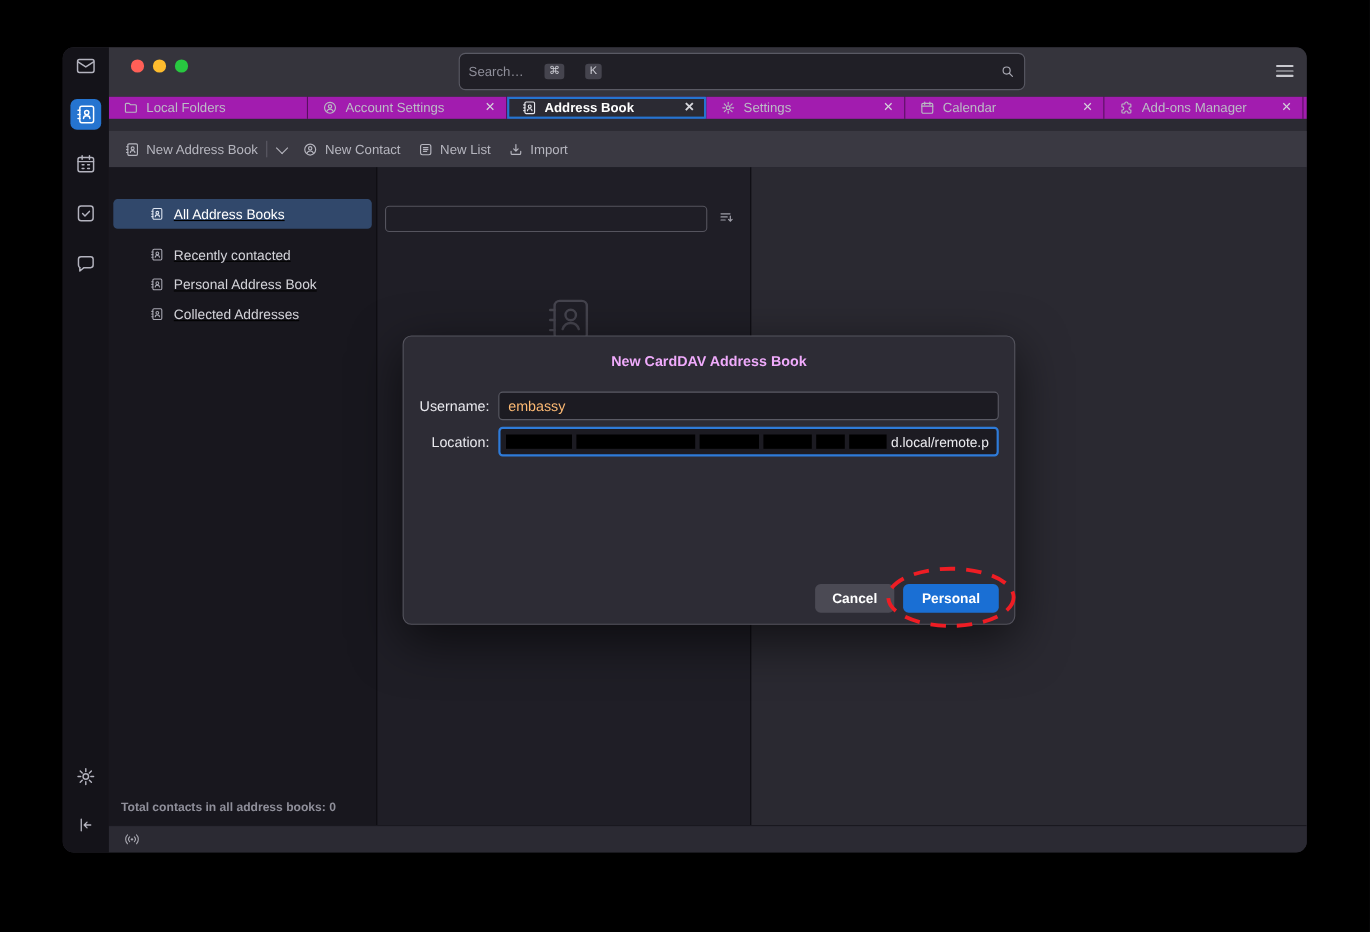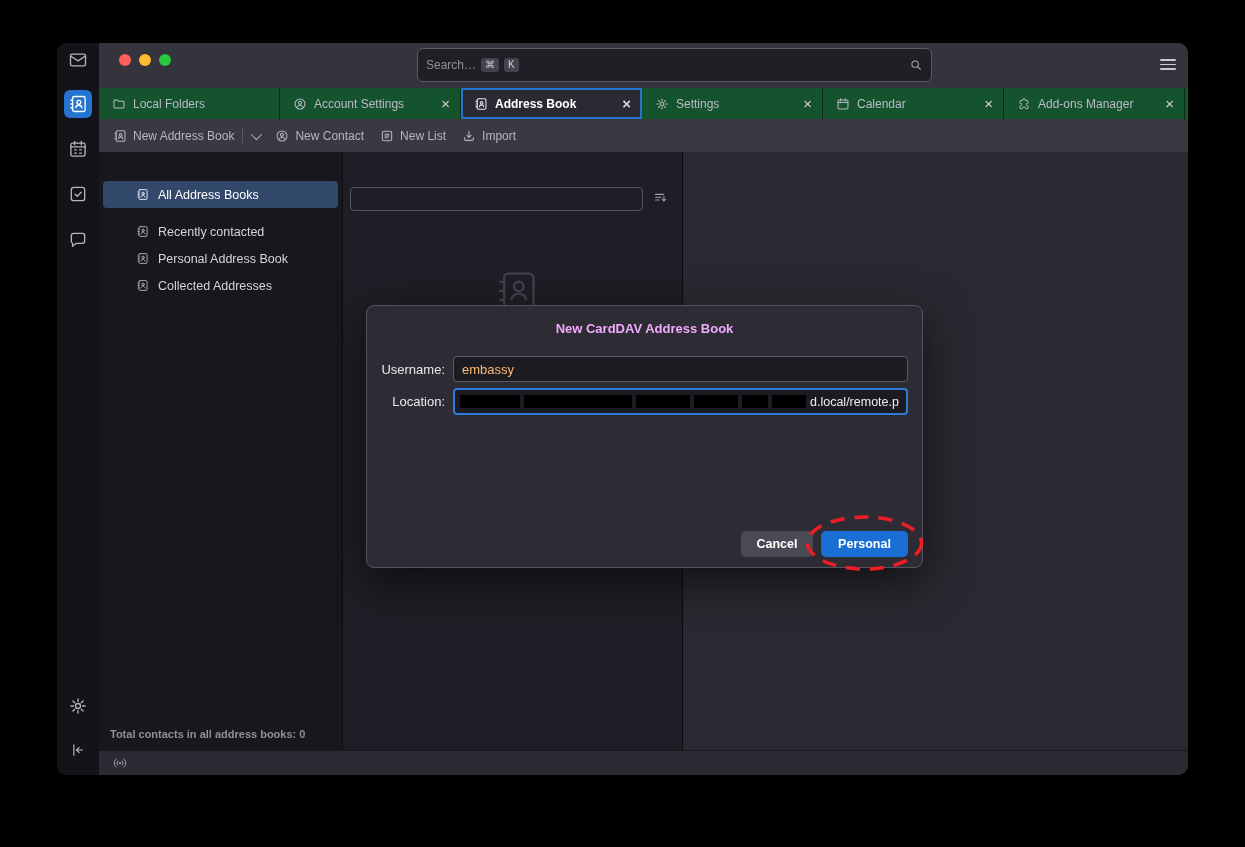--- a/index.html
+++ b/index.html
@@ -15,32 +15,32 @@
   .rail { position:absolute; left:0; top:0; width:42px; height:100%; background:#141319; z-index:6; }
   .rail-btn { position:absolute; left:7px; width:28px; height:28px; border-radius:6px;
               display:flex; align-items:center; justify-content:center; color:#b4b4bf; }
   .rail-btn.active { background:#2574d0; color:#fff; }
 
   
   .titlebar { position:absolute; left:42px; top:0; right:0; height:45px; background:#35343c; }
   .light { position:absolute; top:11px; width:12px; height:12px; border-radius:50%; }
   .search-field { position:absolute; left:318px; top:5px; width:515px; height:24px;
                   background:#201f26; border:1px solid #5a5a64; border-radius:6px;
-                  display:flex; align-items:center; gap:5px; padding:16px 8px;
+                  display:flex; align-items:center; gap:19px; padding:16px 8px;
                   color:#8f8f9a; font-size:12px; }
   .kbd { background:#45444e; color:#cfcfd6; border-radius:3px; font-size:10px;
          padding:1px 4px; line-height:12px; }
   .search-mag { margin-left:auto; color:#a8a8b2; display:flex; }
   .hamburger { position:absolute; left:1061px; top:16px; width:16px; display:flex;
                flex-direction:column; gap:3px; }
   .hamburger span { height:1.6px; background:#c9c9cf; border-radius:1px; }
 
   
-  .tabstrip { position:absolute; left:42px; top:45px; right:0; height:31px;
-              background:#14532d; display:flex; }
+  .tabstrip { position:absolute; left:42px; top:45px; right:0; height:20px;
+              background:#a21caf; display:flex; }
   .tab { width:181px; display:flex; align-items:center; gap:7px; padding:0 8px 0 13px;
          color:#bcbcc6; font-size:12px; border-right:1px solid rgba(0,0,0,.45); }
   .tab .tab-label { flex:1; white-space:nowrap; overflow:hidden; }
   .tab.active { background:#2b2a33; color:#fff; font-weight:700;
                 outline:2px solid #2574d0; outline-offset:-2px; }
   .tab-close { color:#d6d6dc; font-size:15px; line-height:14px; padding:0 2px; }
   .tab-icon { display:flex; color:#b9b9c3; }
   .tab.active .tab-icon { color:#e8e8ee; }
 
   
@@ -52,21 +52,21 @@
   .chev { width:8px; height:8px; border-right:1.6px solid #b6b6bf; border-bottom:1.6px solid #b6b6bf;
           transform:rotate(45deg) translateY(-2px); }
 
   
   .books-pane { position:absolute; left:42px; top:109px; width:243px; bottom:25px; background:#18171e; }
   .contacts-pane { position:absolute; left:285px; top:109px; width:340px; bottom:25px;
                    background:#1f1e26; border-left:1px solid #0c0b10; }
   .detail-pane { position:absolute; left:625px; top:109px; right:0; bottom:25px;
                  background:#2a2931; border-left:1px solid #0c0b10; }
 
-  .book-list { padding-top:29px; }
+  .book-list { padding-top:29px;text-decoration:underline; }
   .book-row { height:27px; margin:0 4px; border-radius:4px; display:flex; align-items:center;
               gap:9px; padding:0 8px 0 33px; color:#d4d4da; font-size:12.5px; }
   .book-row.selected { background:#31486b; color:#fff; }
   .book-children { margin-top:10px; }
   .row-icon { display:flex; color:#a9a9b4; }
   .book-row.selected .row-icon { color:#dfe6f2; }
   .books-status { position:absolute; left:11px; bottom:10px; color:#8f8f9a;
                   font-size:11px; font-weight:700; }
 
   .contacts-search { position:absolute; left:7px; top:35px; width:293px; height:24px;

